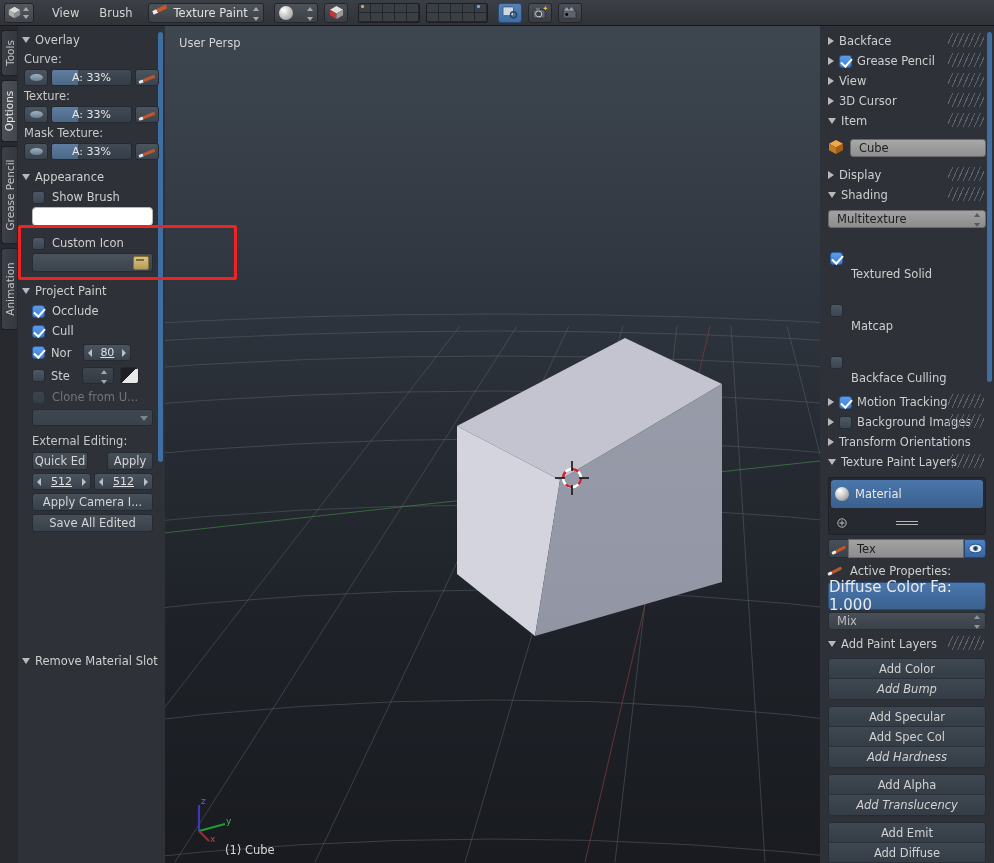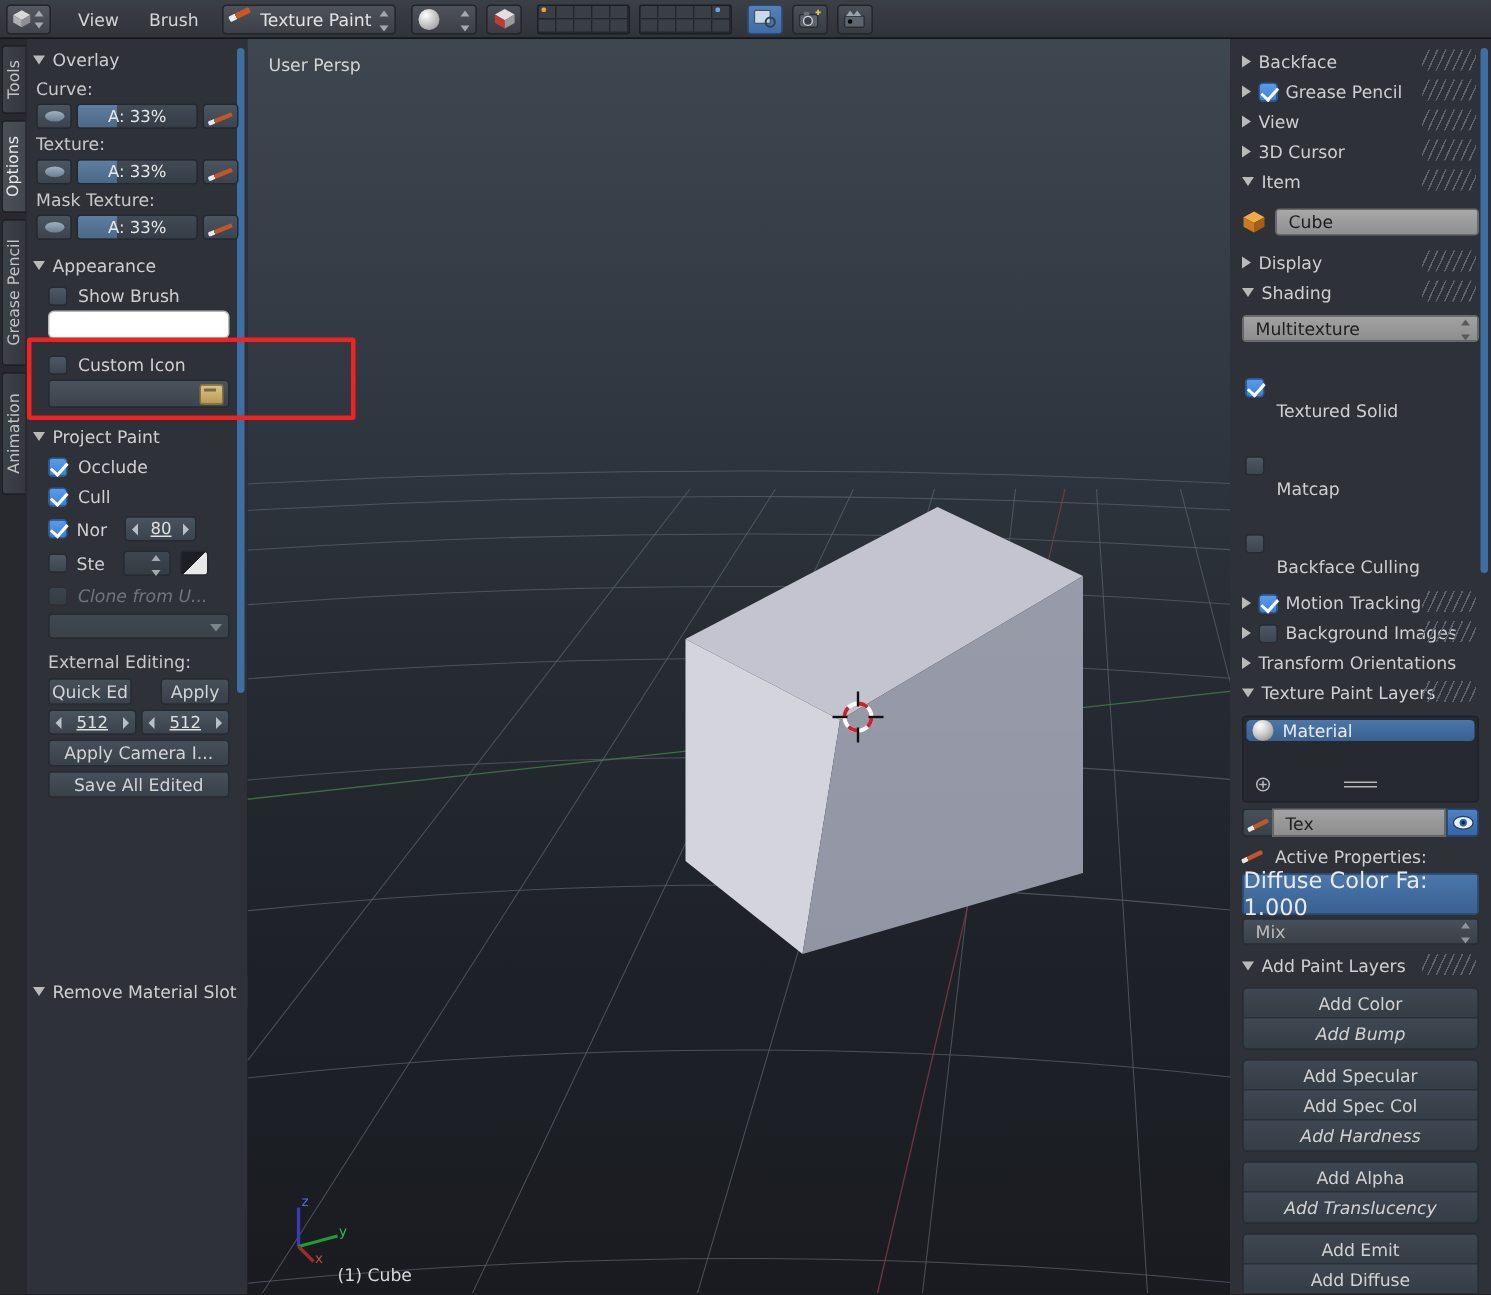--- a/index.html
+++ b/index.html
@@ -159,21 +159,21 @@
     width: 13px; height: 13px; border-radius: 3px;
     background: linear-gradient(#4c5864,#3b4651); border: 1px solid #262c33;
     flex: 0 0 auto; position: relative;
   }
   .chk.on { background: linear-gradient(#5a9bec,#3d7fd1); border-color:#2d5a93; }
   .chk.on::after {
     content:''; position:absolute; left:3px; top:0px; width:5px; height:9px;
     border: solid #fff; border-width: 0 2px 2px 0; transform: rotate(42deg);
   }
   .chk-row .t { font-size: 11.5px; color: #cfcfcf; }
-  .chk-row.dim .t { color: #6f757c; font-style: italic; }
+  .chk-row.dim .t { color: #6f757c; }
   .chk-row.dim .chk { background: linear-gradient(#3c444d,#343c44); border-color:#2a3037; }
 
   .numfield {
     height: 17px; border-radius: 3px; background: linear-gradient(#4a545f,#3a434d);
     border: 1px solid #252b32; display: flex; align-items: center; justify-content: center;
     position: relative; color: #e0e0e0; font-size: 11px; flex: 1; text-decoration: underline;
   }
   .numfield .arr { position:absolute; width:0;height:0;
     border-top:4px solid transparent;border-bottom:4px solid transparent; }
   .numfield .arr.l { left:4px; border-right:4px solid #b9bfc6; }
@@ -233,21 +233,21 @@
   }
   #rpanel-scroll { position:absolute; right:2px; top:6px; width:5px; height:350px; background:#3f6ea3; border-radius:3px; }
   .r-head {
     display:flex; align-items:center; gap:5px; padding: 3px 0 3px 8px;
     color: #cfcfcf; font-size: 11.5px; position: relative;
   }
   .r-head .hatch {
     position: absolute; right: 10px; top: 2px; width: 36px; height: 14px;
     background: repeating-linear-gradient(115deg, transparent 0 4px, #5c636c 4px 5px);
   }
-  .r-sel-row { display:flex; align-items:center; gap:6px; padding: 3px 8px 3px 8px; }
+  .r-sel-row { display:flex; align-items:flex-start; gap:6px; padding: 3px 8px 3px 8px; }
   .cube-ic { width: 16px; height: 16px; position: relative; flex:0 0 auto; }
   .name-field {
     flex: 1; height: 18px; border-radius: 3px;
     background: linear-gradient(#a8a8a8,#8f8f8f); border: 1px solid #6a6a6a;
     color: #1d1d1d; font-size: 11.5px; display:flex;align-items:center; padding-left:8px;
   }
   .dropdown {
     height: 18px; border-radius: 3px; margin: 2px 8px;
     background: linear-gradient(#a2a2a2,#8d8d8d); border: 1px solid #6a6a6a;
     color: #202020; font-size: 11.5px; display:flex; align-items:center; padding-left: 8px;
@@ -260,21 +260,21 @@
   .dropdown .sp i.dn { border-top: 4px solid #5a5a5a; }
 
   .r-chk-row { display:flex; align-items:center; gap:8px; padding: 3px 10px; }
   .r-chk-row .t { font-size: 11.5px; color: #cfcfcf; margin-top: 32px; }
 
   .matbox {
     margin: 2px 8px; height: 58px; border-radius: 3px;
     background: #262930; border: 1px solid #1f2229; position:relative;
   }
   .mat-item {
-    position:absolute; left:2px; right:2px; top:2px; height:14px; border-radius:3px;
+    position:absolute; left:2px; right:2px; top:2px; height:28px; border-radius:3px;
     background: linear-gradient(#4a76ab,#3a608e);
     display:flex; align-items:center; gap:6px; padding-left:4px;
     color:#e9e9e9; font-size: 11.5px;
   }
   .mat-sphere { width:14px;height:14px;border-radius:50%;
     background: radial-gradient(circle at 35% 28%, #ffffff, #cfcfcf 42%, #7d7d7d 100%); }
   .mat-plus { position:absolute; left:8px; bottom:6px; width:10px; height:10px; }
   .mat-grip { position:absolute; left:50%; transform:translateX(-50%); bottom:7px; width:22px; height:6px; }
   .mat-grip i { display:block; height:1px; background:#b6b6b6; margin-bottom:2px; }
 

